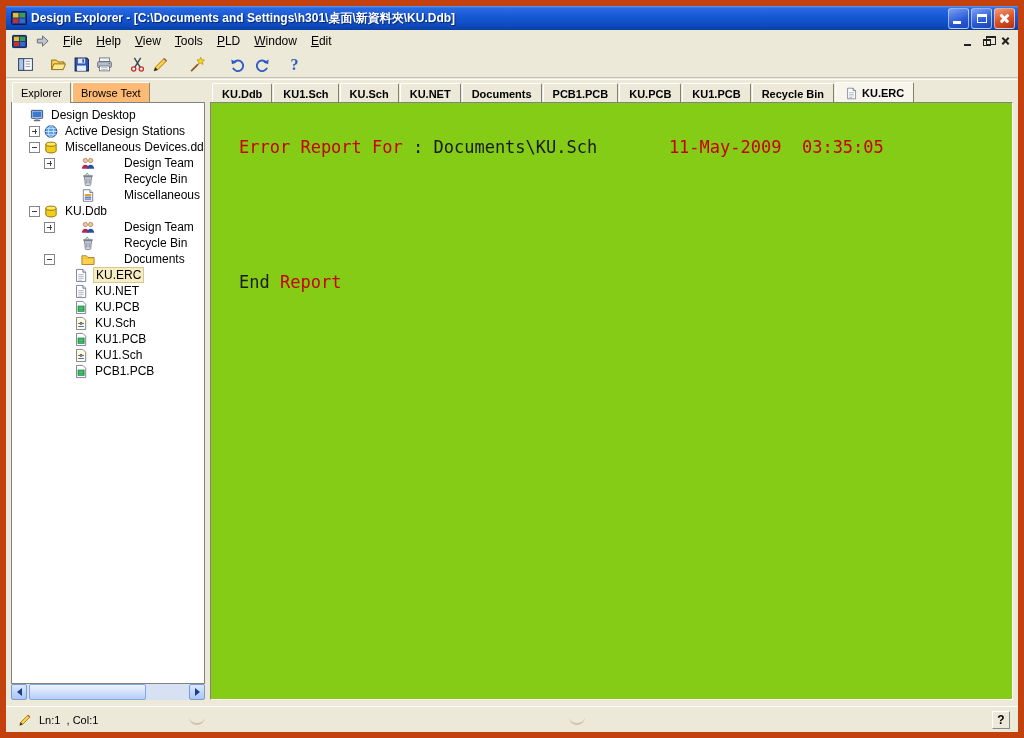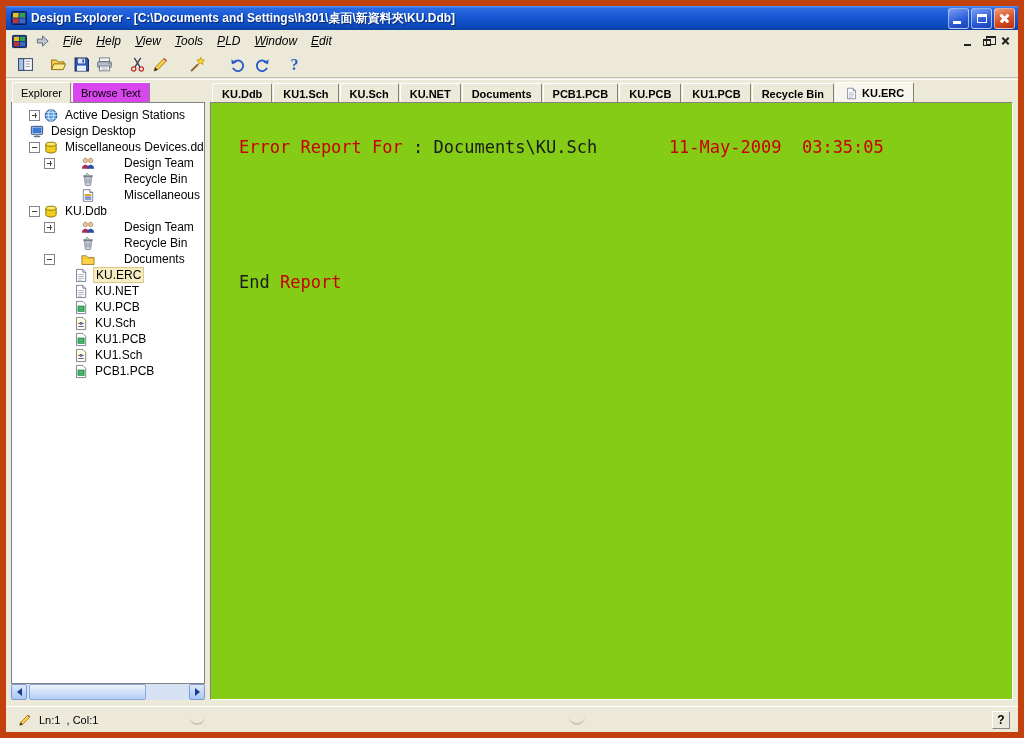--- a/index.html
+++ b/index.html
@@ -23,21 +23,21 @@
   .tbtn.close { background:linear-gradient(160deg,#f09a78,#d84f24 55%,#b03210); }
   .g-min { position:absolute; left:4px; bottom:4px; width:8px; height:3px; background:#fff; }
   .g-max { width:10px; height:9px; border:1px solid #fff; border-top:3px solid #fff; }
   .g-x1,.g-x2 { position:absolute; left:4px; top:8px; width:11px; height:2.5px; background:#fff; border-radius:1px; }
   .g-x1 { transform:rotate(45deg); } .g-x2 { transform:rotate(-45deg); }
 
   
   #menubar { position:absolute; left:0; top:24px; right:0; height:22px; display:flex;
     align-items:center; padding:0 4px; background:#ece9d8; }
   #menubar .m-ico { width:15px; height:15px; margin:0 6px 0 2px; flex:none; }
-  .menu-item { font-size:12px; color:#000; padding:2px 7px; cursor:default;font-style:italic; }
+  .menu-item { font-size:12px; color:#000; padding:2px 7px; cursor:default; }
   .menu-item::first-letter { text-decoration:underline; }
   .mdi-btns { margin-left:auto; display:flex; align-items:center; }
   .mbtn { width:17px; height:15px; margin-left:2px; position:relative;
     display:flex; align-items:center; justify-content:center; }
   .g-mmin { width:7px; height:2px; background:#222; margin-top:7px; }
   .g-restore { width:8px; height:7px; border:1px solid #222; border-top:2px solid #222;
     position:relative; margin-top:3px; background:#ece9d8; }
   .g-restore::before { content:''; position:absolute; left:2px; top:-5px; width:8px; height:6px;
     border:1px solid #222; border-top:2px solid #222; }
   .g-mx1,.g-mx2 { position:absolute; left:4px; top:6.5px; width:9px; height:2px; background:#222; }
@@ -50,21 +50,21 @@
     align-items:center; justify-content:center; cursor:default; }
   .tb svg { width:17px; height:17px; }
   .gap-s { width:10px; } .gap-m { width:14px; } .gap-l { width:18px; }
   .tb.help-btn { font-family:"Liberation Serif", serif; font-size:16px; font-weight:bold; color:#2a5ac8; }
   #groove { position:absolute; left:0; right:0; top:71px; height:3px;
     border-top:1px solid #c6c2ac; border-bottom:1px solid #fff; }
 
   
   #leftpanel { position:absolute; left:5px; top:76px; width:194px; height:618px; }
   .ptabs { display:flex; height:28px; padding-left:1px; }
-  .ptab { font-size:11px; padding:4px 8px 0; margin-right:1px; background:#d946ef;
+  .ptab { font-size:11px; padding:4px 8px 0; margin-right:1px; background:#fdba74;
     border:1px solid; border-color:#fff #8a8878 #8a8878 #fff; border-bottom:none;
     border-radius:2px 2px 0 0; cursor:default; white-space:nowrap; }
   .ptab.active { background:#ece9d8; position:relative; z-index:2; height:21px; }
   .tree { position:absolute; top:20px; left:0; right:0; bottom:16px; background:#fff;
     border:1px solid #828282; overflow:hidden; padding-top:4px; }
   .trow { height:16px; display:flex; align-items:center; font-size:12px; white-space:nowrap; cursor:default; }
   .tg { width:11px; height:11px; flex:none; margin-right:3px; position:relative;
     border:1px solid #848490; background:#fff; }
   .tg::before { content:''; position:absolute; left:2px; top:4.5px; width:5px; height:1px; background:#404040; }
   .tg.plus::after { content:''; position:absolute; left:4.5px; top:2px; width:1px; height:5px; background:#404040; }
@@ -331,33 +331,33 @@
       </button>
   </div>
   <div id="groove"></div>
 
   <div id="leftpanel">
     <div class="ptabs">
       <div class="ptab active">Explorer</div>
       <div class="ptab">Browse Text</div>
     </div>
     <div class="tree">
+      <div class="trow lv0">
+          <span class="tg none"></span>
+          <svg class="ti">
+            <use href="#i-desktop"></use>
+          </svg>
+          <span class="tl">Design Desktop</span>
+        </div>
       <div class="trow lv1">
           <span class="tg plus"></span>
           <svg class="ti">
             <use href="#i-globe"></use>
           </svg>
           <span class="tl">Active Design Stations</span>
-        </div>
-      <div class="trow lv0">
-          <span class="tg none"></span>
-          <svg class="ti">
-            <use href="#i-desktop"></use>
-          </svg>
-          <span class="tl">Design Desktop</span>
         </div>
       <div class="trow lv1">
           <span class="tg"></span>
           <svg class="ti">
             <use href="#i-db"></use>
           </svg>
           <span class="tl">Miscellaneous Devices.ddb</span>
         </div>
       <div class="trow lv2">
           <span class="tg plus"></span>

